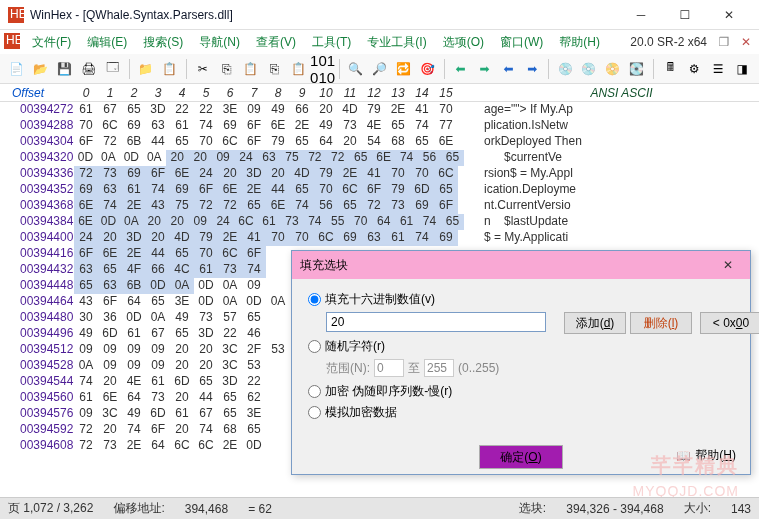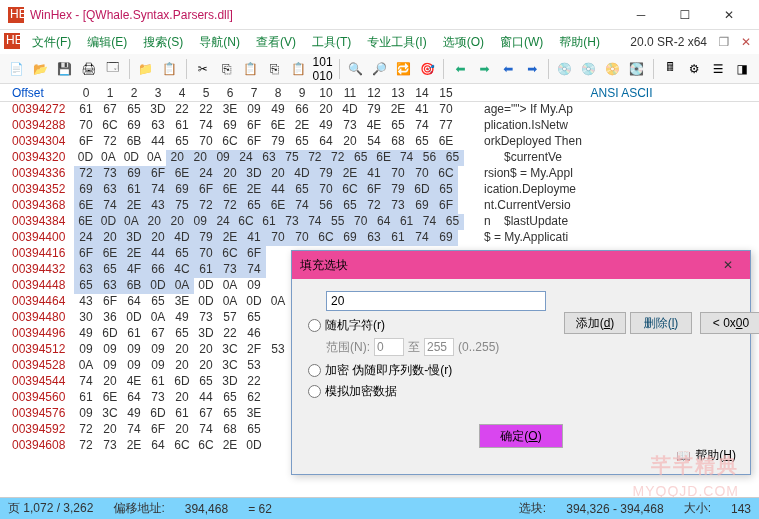--- a/index.html
+++ b/index.html
@@ -1,64 +1,64 @@
 <!DOCTYPE html>
 <html><head>
 <meta charset="utf-8">
 <style>
 * { margin: 0; padding: 0; box-sizing: border-box; font-family: "Segoe UI", Tahoma, sans-serif; font-size: 12px; }
 body { background: #fff; width: 759px; height: 519px; overflow: hidden; position: relative; }
 .titlebar { height: 30px; background: #fff; display: flex; align-items: center; padding: 0 8px; border-bottom: 1px solid #e0e0e0; }
 .titlebar .icon { width: 16px; height: 16px; margin-right: 6px; }
-.titlebar .title { color: #be185d; flex: 1; }
+.titlebar .title { color: #0f172a; flex: 1; }
 .titlebar .winbtn { width: 44px; height: 28px; display: flex; align-items: center; justify-content: center; color: #333; }
 .menubar { height: 24px; display: flex; align-items: center; padding: 0 4px; background: #fff; }
 .menubar .m { padding: 2px 8px; color: #15803d; cursor: default; }
 .menubar .ver { margin-left: auto; padding-right: 4px; color: #333; }
 .menubar .tabbtn { width: 18px; height: 18px; margin-left: 4px; color: #888; display:flex; align-items:center; justify-content:center; }
 .menubar .xbtn { color: #c0504d; }
 .toolbar { height: 30px; display: flex; align-items: center; padding: 0 6px; background: #f8f8f8; border-bottom: 1px solid #ddd; gap: 2px; }
 .toolbar .tbtn { width: 22px; height: 22px; display: flex; align-items: center; justify-content: center; }
 .toolbar .sep { width: 1px; height: 20px; background: #ccc; margin: 0 3px; }
-.hexhead { display: flex; border-bottom: 1px solid #ddd; height: 18px; align-items: center; }
+.hexhead { display: flex; border-bottom: 1px solid #ddd; height: 18px; align-items: center; font-style: italic; }
 .hexhead .offh { width: 74px; padding-left: 12px; color: #0050c8; }
 .hexhead .colh { width: 390px; display: flex; color: #333; }
 .hexhead .colh span { width: 24px; text-align: center; }
-.hexhead .ascih { flex: 1; text-align: center; color: #0369a1; padding-left: 20px; }
+.hexhead .ascih { flex: 1; text-align: center; color: #14532d; padding-left: 20px; }
 .hexbody { position: relative; }
 .hexrow { display: flex; height: 16px; }
-.hexrow .off { width: 74px; padding-left: 12px; color: #b91c1c; }
+.hexrow .off { width: 74px; padding-left: 20px; color: #4c1d95; }
 .hexrow .hex { width: 390px; display: flex; }
 .hexrow .hex span { width: 24px; text-align: center; color: #333; }
 .hexrow .hex span.sel { background: #c8d8f0; }
 .hexrow .asc { flex: 1; color: #333; white-space: pre; padding-left: 20px; }
 .dialog { position: absolute; left: 291px; top: 250px; width: 460px; height: 225px; background: #f0f0f0; border: 1px solid #7a9cc6; box-shadow: 2px 2px 8px rgba(0,0,0,0.2); }
-.dialog .dtitle { height: 28px; background: #ec4899; display: flex; align-items: center; padding: 0 8px; }
+.dialog .dtitle { height: 28px; background: #f9a8d4; display: flex; align-items: center; padding: 0 8px; }
 .dialog .dtitle span { flex: 1; }
 .dialog .dclose { width: 28px; height: 24px; display: flex; align-items: center; justify-content: center; color: #333; }
 .dialog .dbody { padding: 12px 16px; display: flex; gap: 12px; }
 .dialog .dleft { flex: 1; }
 .dialog .dright { width: 170px; display: flex; gap: 6px; }
 .dialog .opt { display: flex; align-items: center; margin-bottom: 4px; }
 .dialog .opt input[type=radio] { margin-right: 4px; }
 .dialog .txtinput { width: 220px; height: 20px; border: 1px solid #7a9cc6; padding: 0 4px; margin-left: 18px; margin-bottom: 6px; font-family: inherit; }
 .dialog .rangerow { margin-left: 18px; display: flex; align-items: center; gap: 4px; color: #888; margin-bottom: 6px; }
 .dialog .rangerow input { width: 30px; height: 18px; border: 1px solid #ccc; color: #888; padding: 0 2px; }
 .dialog .listlabel { margin-bottom: 2px; }
 .dialog .listbox { width: 100px; height: 130px; border: 1px solid #7a9cc6; background: #fff; }
 .dialog .listbox .item { background: #2f6fc8; color: #fff; padding: 1px 4px; }
 .dialog .sidebtns { display: flex; gap: 4px; margin-top: 21px; }
 .dialog .sbtn { width: 62px; height: 22px; border: 1px solid #adadad; background: #e1e1e1; display: flex; align-items: center; justify-content: center; }
-.dialog .sbtn.dis { color: #0c4a6e; }
+.dialog .sbtn.dis { color: #c2410c; }
 .dialog .dfooter { display: flex; justify-content: center; gap: 16px; padding: 8px 0; align-items:center; }
-.dialog .fbtn { width: 84px; height: 24px; border: 1px solid #adadad; background: #d946ef; display: flex; align-items: center; justify-content: center; }
+.dialog .fbtn { width: 84px; height: 24px; border: 1px solid #adadad; background: #a21caf; display: flex; align-items: center; justify-content: center; }
 .dialog .helpbtn { position: absolute; right: 14px; bottom: 10px; display: flex; align-items: center; gap: 4px; }
 .watermark { position: absolute; right: 20px; bottom: 40px; color: #f4b8b8; font-size: 20px; letter-spacing: 2px; opacity: 0.7; pointer-events: none; font-weight: bold; }
 .watermark2 { position: absolute; right: 20px; bottom: 20px; color: #f4b8b8; font-size: 14px; letter-spacing: 1px; opacity: 0.6; pointer-events: none; }
-.statusbar { position: absolute; bottom: 0; left: 0; right: 0; height: 22px; background: #7dd3fc; border-top: 1px solid #ccc; display: flex; align-items: center; padding: 0 8px; gap: 20px; }
+.statusbar { position: absolute; bottom: 0; left: 0; right: 0; height: 22px; background: #e5e5e5; border-top: 1px solid #ccc; display: flex; align-items: center; padding: 0 8px; gap: 20px; }
 .statusbar .sseg { color: #333; }
 .statusbar .spacer { flex: 1; }
 u { text-decoration: underline; }
 </style>
 </head>
 <body>
 
 <div class="titlebar">
   <span class="icon"><svg width="16" height="16">
         <rect width="16" height="16" fill="#d04020"></rect>
@@ -98,21 +98,21 @@
   <div class="tbtn">🗔</div>
   <div class="sep"></div>
   <div class="tbtn">📁</div>
   <div class="tbtn">📋</div>
   <div class="sep"></div>
   <div class="tbtn">✂</div>
   <div class="tbtn">⎘</div>
   <div class="tbtn">📋</div>
   <div class="tbtn">⎘</div>
   <div class="tbtn">📋</div>
-  <div class="tbtn" style="font-size:12px">101<br>010</div>
+  <div class="tbtn" style="font-size:15px">101<br>010</div>
   <div class="sep"></div>
   <div class="tbtn">🔍</div>
   <div class="tbtn">🔎</div>
   <div class="tbtn">🔁</div>
   <div class="tbtn">🎯</div>
   <div class="sep"></div>
   <div class="tbtn" style="color:#2a7">⬅</div>
   <div class="tbtn" style="color:#2a7">➡</div>
   <div class="tbtn" style="color:#26c">⬅</div>
   <div class="tbtn" style="color:#26c">➡</div>
@@ -538,20 +538,24 @@
     </div>
   </div>
 
 <div class="dialog">
   <div class="dtitle">
     <span>填充选块</span>
     <div class="dclose">✕</div>
   </div>
   <div class="dbody">
     <div class="dleft">
+      <label class="opt">
+          <input type="radio" name="fm" checked="" style="">
+          <span>填充十六进制数值(v)</span>
+        </label>
       <input class="txtinput" value="20" style="">
       <label class="opt">
           <input type="radio" name="fm" style="">
           <span>随机字符(r)</span>
         </label>
       <div class="rangerow">
         <span>范围(N):</span>
         <input value="0" style="">
         <span>至</span>
         <input value="255" style="">

